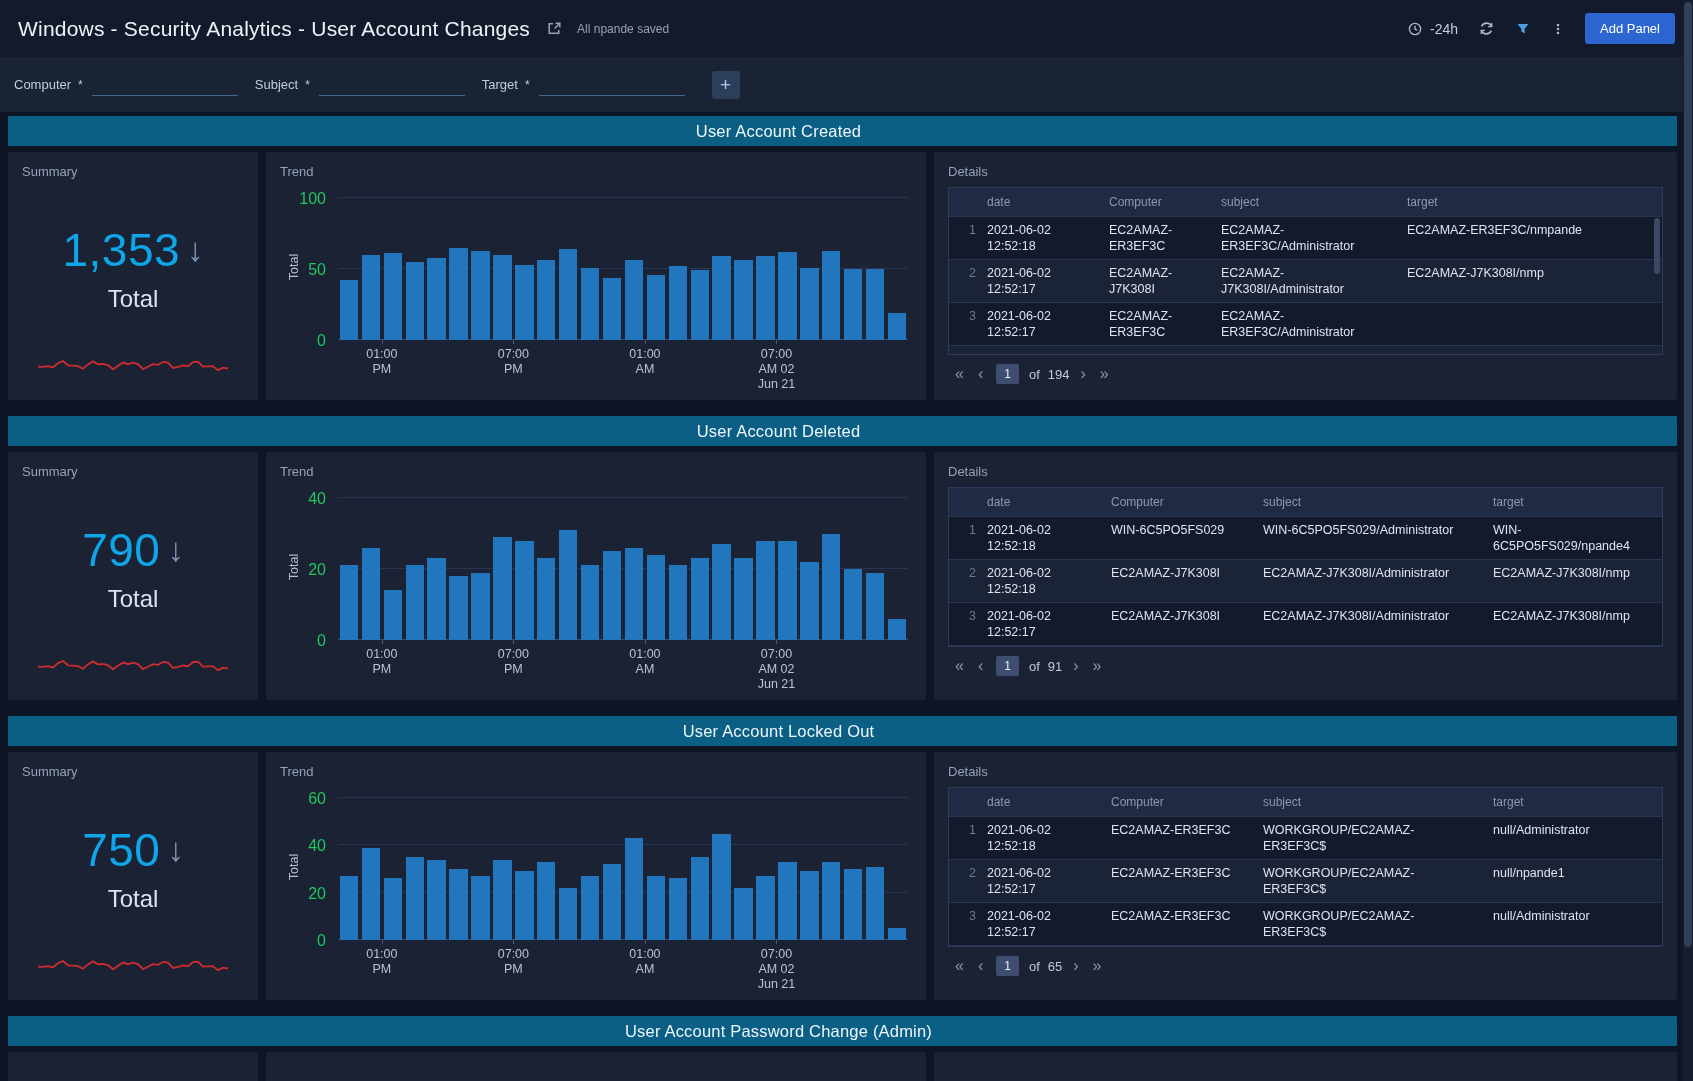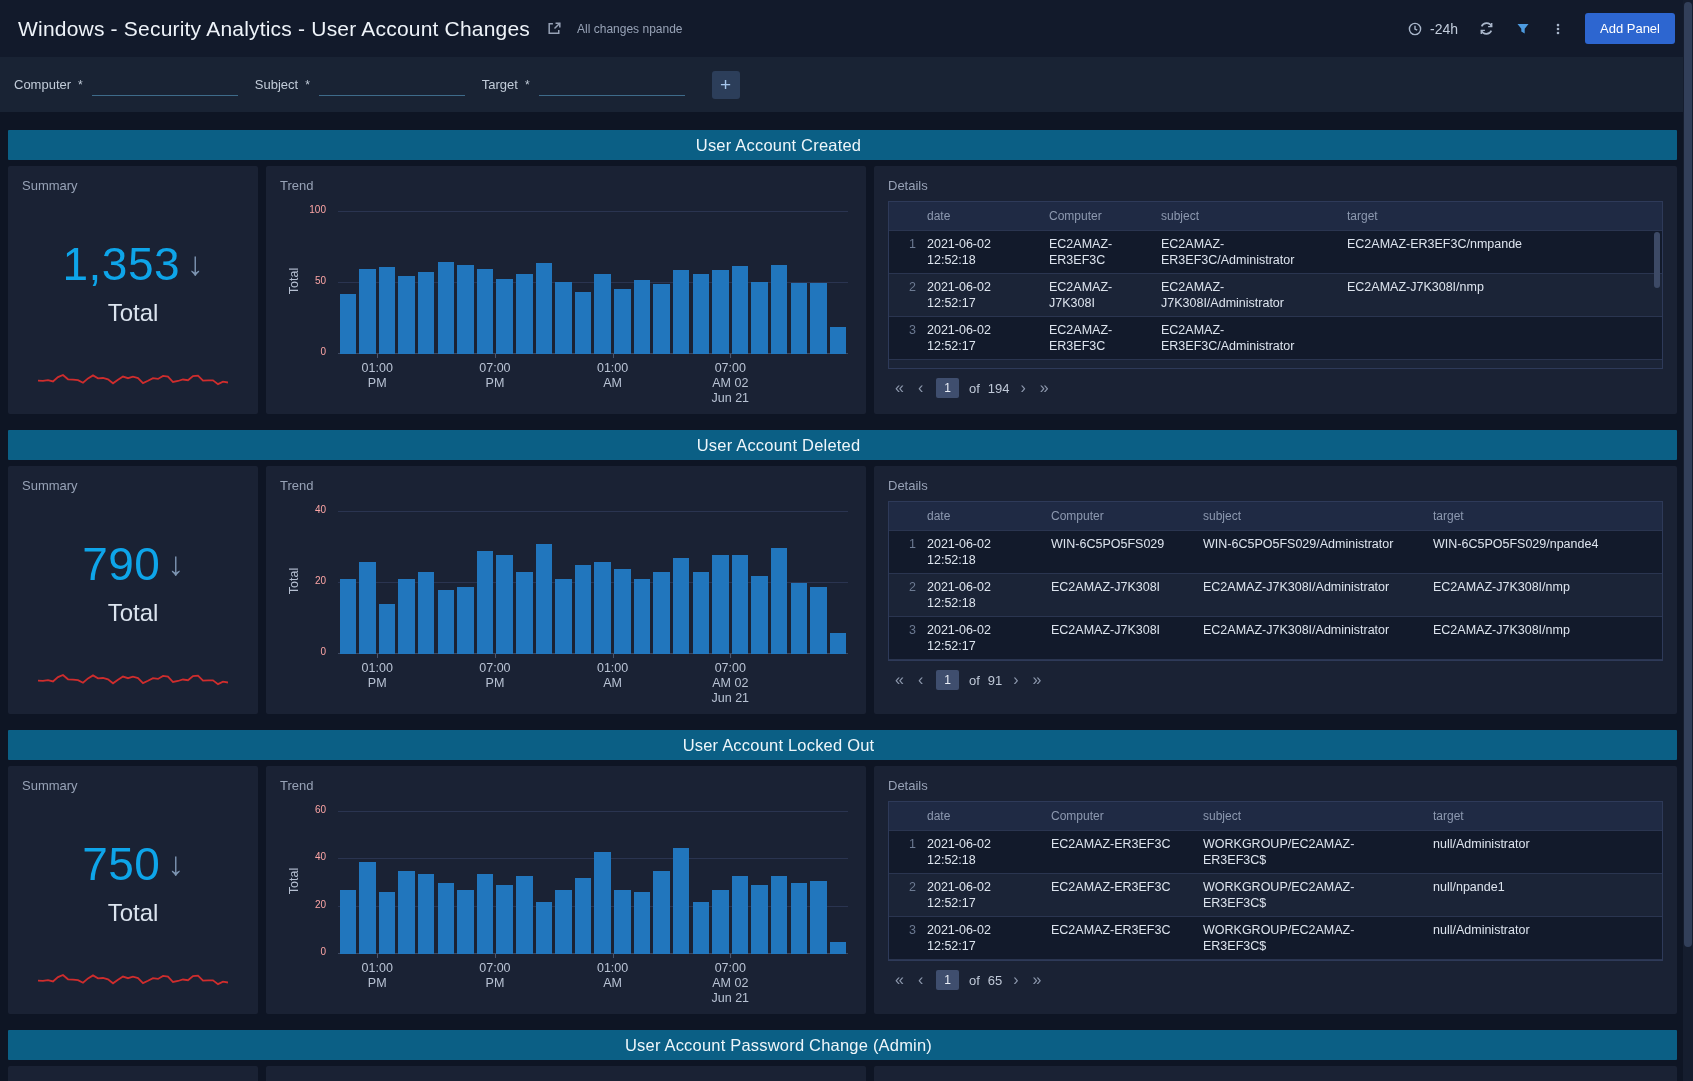--- a/index.html
+++ b/index.html
@@ -23,39 +23,39 @@
   .field{display:flex;align-items:center;margin-right:17px}
   .field .flabel{font-size:13px;color:#c2ccd9;margin-right:7px;white-space:nowrap}
   .field .req{font-size:12px;color:#c2ccd9;margin-right:9px}
   .field input{width:142px;height:20px;background:transparent;border:none;outline:none;
     border-bottom:1px solid #3e6b8a;color:#dfe6f0;font-size:13px;font-family:inherit}
   .add-filter{width:28px;height:28px;margin-left:10px;background:#2c3e5a;border:none;border-radius:3px;
     color:#a6c6ec;font-size:19px;line-height:26px;cursor:pointer;font-family:inherit}
   
   .section .sec-header{margin:16px 16px 0 8px;height:30px;background:#0b5f85;border-radius:1px;
     display:flex;align-items:center;justify-content:center;padding-right:128px}
-  .section:first-child .sec-header{margin-top:18px}
+  .section:first-child .sec-header{margin-top:4px}
   .sec-title{color:#eef6fa;font-size:16.5px;letter-spacing:.2px}
   .sec-row{margin:6px 16px 0 8px;display:flex;gap:8px;height:248px}
   .panel{background:#1a2234;border-radius:2px;position:relative;padding:12px 14px;box-sizing:border-box;overflow:hidden}
   .panel-label{font-size:13px;color:#97a2b6}
   .summary-panel{width:250px;flex:none}
-  .trend-panel{width:600px;flex:none}
+  .trend-panel{width:660px;flex:none}
   .details-panel{flex:1}
   
   .big-row{display:flex;justify-content:center;align-items:center;margin-top:44px}
   .big-num{font-size:46px;font-weight:400;color:#0ea5e9;letter-spacing:.5px}
   .arrow{font-size:33px;color:#7d95b2;margin-left:7px;font-weight:400}
   .total-caption{text-align:center;font-size:24px;color:#dbe3ee;margin-top:8px}
   .spark{position:absolute;bottom:20px;left:50%;transform:translateX(-50%)}
   
   .chart{position:absolute;left:72px;right:18px;top:46px;height:142px}
   .gridline{position:absolute;left:0;right:0;border-top:1px solid #2a3450}
   .gridline.axis{border-top:1px solid #3e4a63}
-  .ytick{position:absolute;right:calc(100% + 12px);top:-8px;font-size:10px;color:#fca5a5;white-space:nowrap}
+  .ytick{position:absolute;right:calc(100% + 12px);top:-8px;font-size:16px;color:#22c55e;white-space:nowrap}
   .ylabel{position:absolute;left:-64px;top:calc(50% - 9px);width:40px;text-align:center;
     font-size:12.5px;color:#b6c0d2;transform:rotate(-90deg)}
   .bars{position:absolute;left:0;right:0;top:0;bottom:0;display:flex;align-items:flex-end}
   .barslot{flex:1;height:100%;display:flex;align-items:flex-end;justify-content:center}
   .bar{width:84%;background:#2176bd}
   .xlab{position:absolute;top:calc(100% + 7px);transform:translateX(-50%);text-align:center;
     font-size:12.5px;color:#b9c3d4;line-height:15px;white-space:nowrap}
   .xtick{position:absolute;top:100%;width:1px;height:4px;background:#4a566e}
   
   .tablebox{margin-top:8px;border:1px solid #2e3a59;position:relative}
@@ -85,21 +85,21 @@
 
 <header class="topbar">
   <h1 class="title">Windows - Security Analytics - User Account Changes</h1>
   <span class="share-icon">
     <svg width="17" height="17" viewBox="0 0 16 16" fill="none" stroke="#97a2b6" stroke-width="1.4">
       <path d="M6.5 3.5H3v9h9V9.5"></path>
         <path d="M9 3h4v4"></path>
         <path d="M13 3 8 8"></path>
     </svg>
   </span>
-  <span class="saved">All changes npande</span>
+  <span class="saved">All npande saved</span>
   <div class="top-right">
     <span class="tool">
       <svg width="16" height="16" viewBox="0 0 16 16" fill="none" stroke="#a9b6ca" stroke-width="1.4">
         <circle cx="8" cy="8" r="5.6"></circle>
           <path d="M8 4.8V8l2.2 1.2"></path>
       </svg>
       <span>-24h</span>
     </span>
     <span class="tool">
       <svg width="17" height="17" viewBox="0 0 16 16" fill="none" stroke="#a9b6ca" stroke-width="1.5">

